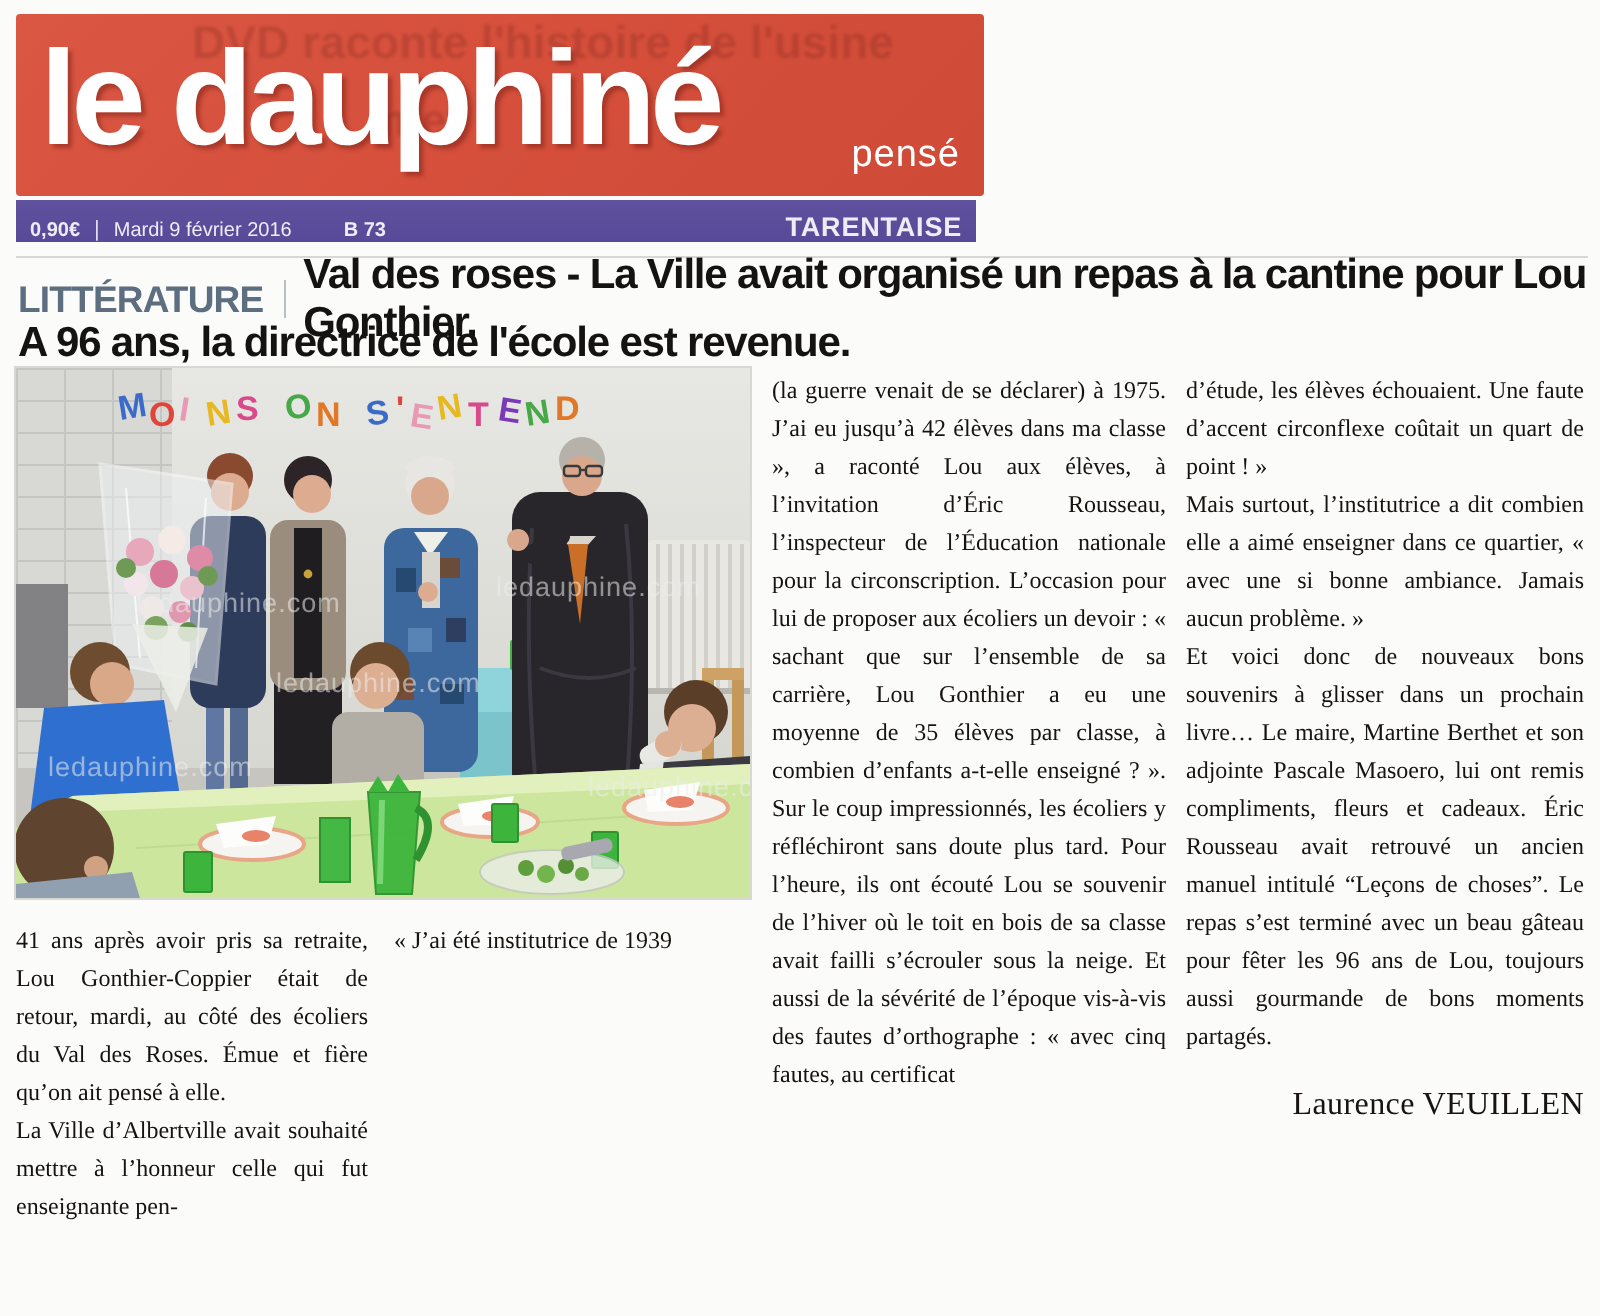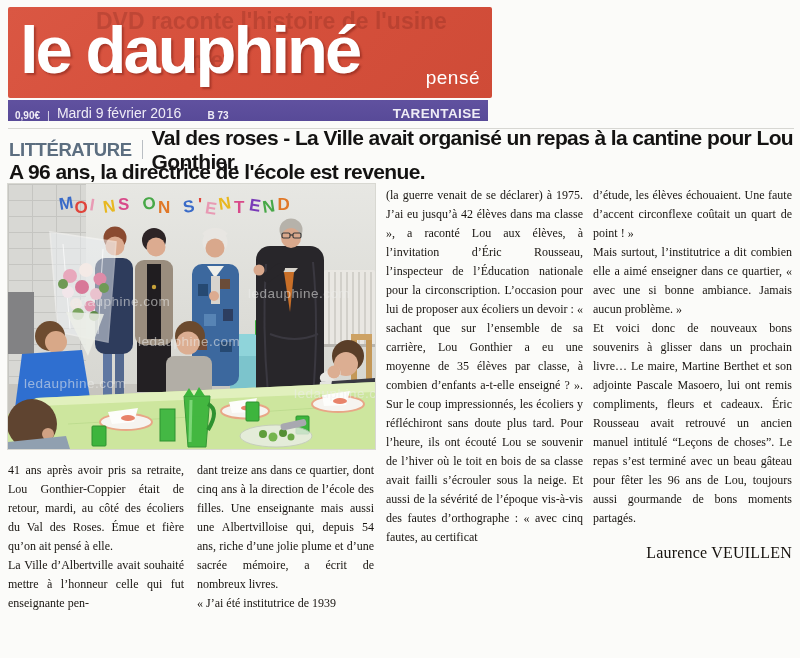--- a/index.html
+++ b/index.html
@@ -30,21 +30,21 @@
     font-family:"Liberation Sans", sans-serif; font-size:19px; letter-spacing:.5px;
   }
   .infobar {
     position:absolute; left:8px; top:100px; width:480px; height:21px;
     background:linear-gradient(180deg,#60519f,#584a98);
     color:#efecf6; font-family:"Liberation Sans", sans-serif;
     display:flex; align-items:flex-end; padding:0 7px;
   }
   .infobar .price { font-size:10px; font-weight:bold; }
   .infobar .sep { margin:0 7px; font-size:11px; opacity:.9; }
-  .infobar .date { font-size:14px; }
+  .infobar .date { font-size:10px; }
   .infobar .code { font-size:10px; font-weight:bold; margin-left:26px; }
   .infobar .region { margin-left:auto; font-size:13.5px; font-weight:bold; letter-spacing:.4px; }
 
   .fold-line { position:absolute; left:8px; top:128px; width:786px; height:1px; background:#d7d7d3; }
 
   
   .kicker { position:absolute; left:9px; top:139px; width:786px; font-family:"Liberation Sans", sans-serif; }
   .kicker-row { display:flex; align-items:center; height:21px; }
   .section-label { font-size:18.5px; font-weight:bold; letter-spacing:-.4px; color:#5c6e80; }
   .kicker-divider { width:1px; height:19px; background:#b9bec3; margin:0 9px 0 10px; }
@@ -293,21 +293,20 @@
       <text class="wm" x="286" y="214">ledauphine.com</text>
       <text class="wm" x="16" y="204">ledauphine.com</text>
     </svg>
   </div>
 
   <div class="col col1">
     <p>41 ans après avoir pris sa retraite, Lou Gonthier-Coppier était de retour, mardi, au côté des écoliers du Val des Roses. Émue et fière qu’on ait pensé à elle.</p>
     <p>La Ville d’Albertville avait souhaité mettre à l’honneur celle qui fut enseignante pen-</p>
   </div>
   <div class="col col2">
-    <p>dant treize ans dans ce quartier, dont cinq ans à la direction de l’école des filles. Une enseignante mais aussi une Albertvilloise qui, depuis 54 ans, riche d’une jolie plume et d’une sacrée mémoire, a écrit de nombreux livres.</p>
     <p>« J’ai été institutrice de 1939</p>
   </div>
   <div class="col col3">
     <p>(la guerre venait de se déclarer) à 1975. J’ai eu jusqu’à 42 élèves dans ma classe », a raconté Lou aux élèves, à l’invitation d’Éric Rousseau, l’inspecteur de l’Éducation nationale pour la circonscription. L’occasion pour lui de proposer aux écoliers un devoir : « sachant que sur l’ensemble de sa carrière, Lou Gonthier a eu une moyenne de 35 élèves par classe, à combien d’enfants a-t-elle enseigné ? ». Sur le coup impressionnés, les écoliers y réfléchiront sans doute plus tard. Pour l’heure, ils ont écouté Lou se souvenir de l’hiver où le toit en bois de sa classe avait failli s’écrouler sous la neige. Et aussi de la sévérité de l’époque vis-à-vis des fautes d’orthographe : « avec cinq fautes, au certificat</p>
   </div>
   <div class="col col4">
     <p>d’étude, les élèves échouaient. Une faute d’accent circonflexe coûtait un quart de point ! »</p>
     <p>Mais surtout, l’institutrice a dit combien elle a aimé enseigner dans ce quartier, « avec une si bonne ambiance. Jamais aucun problème. »</p>
     <p>Et voici donc de nouveaux bons souvenirs à glisser dans un prochain livre… Le maire, Martine Berthet et son adjointe Pascale Masoero, lui ont remis compliments, fleurs et cadeaux. Éric Rousseau avait retrouvé un ancien manuel intitulé “Leçons de choses”. Le repas s’est terminé avec un beau gâteau pour fêter les 96 ans de Lou, toujours aussi gourmande de bons moments partagés.</p>
     <div class="byline">Laurence VEUILLEN</div>

